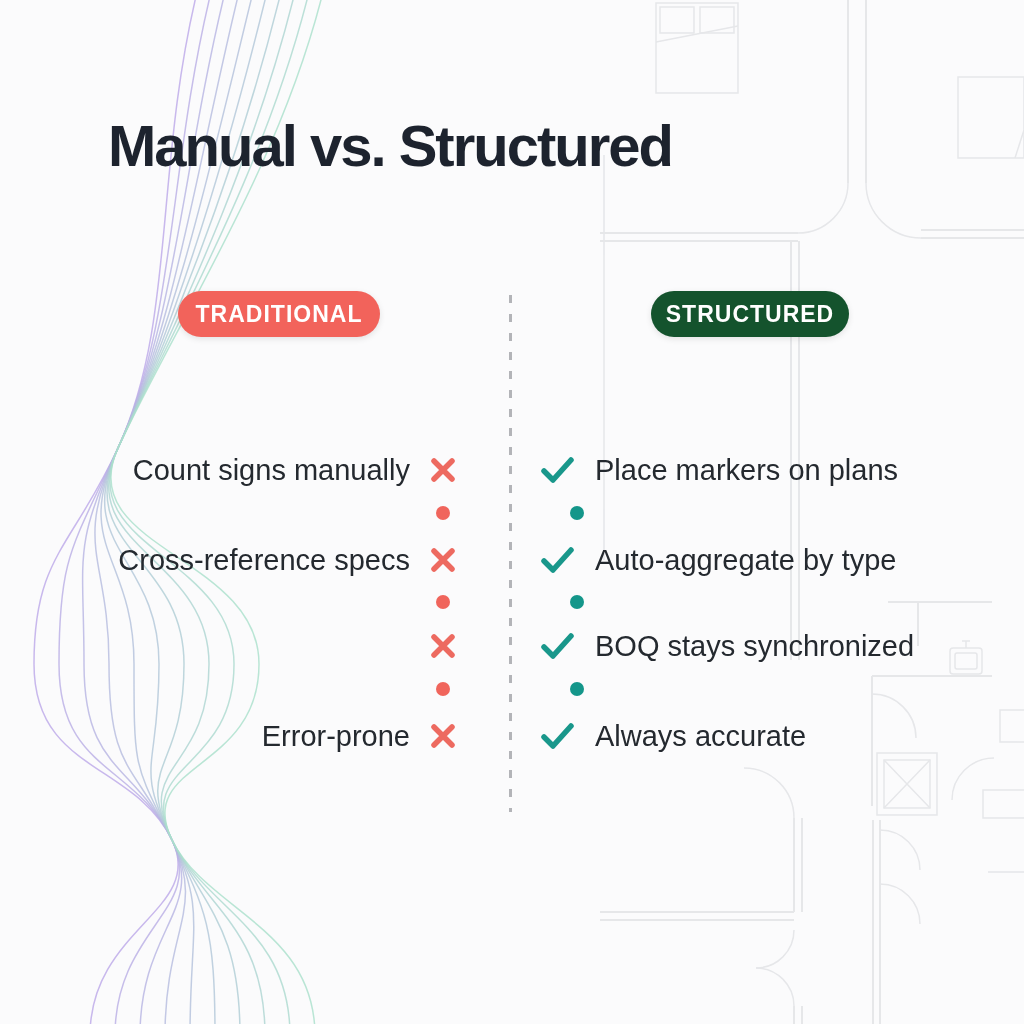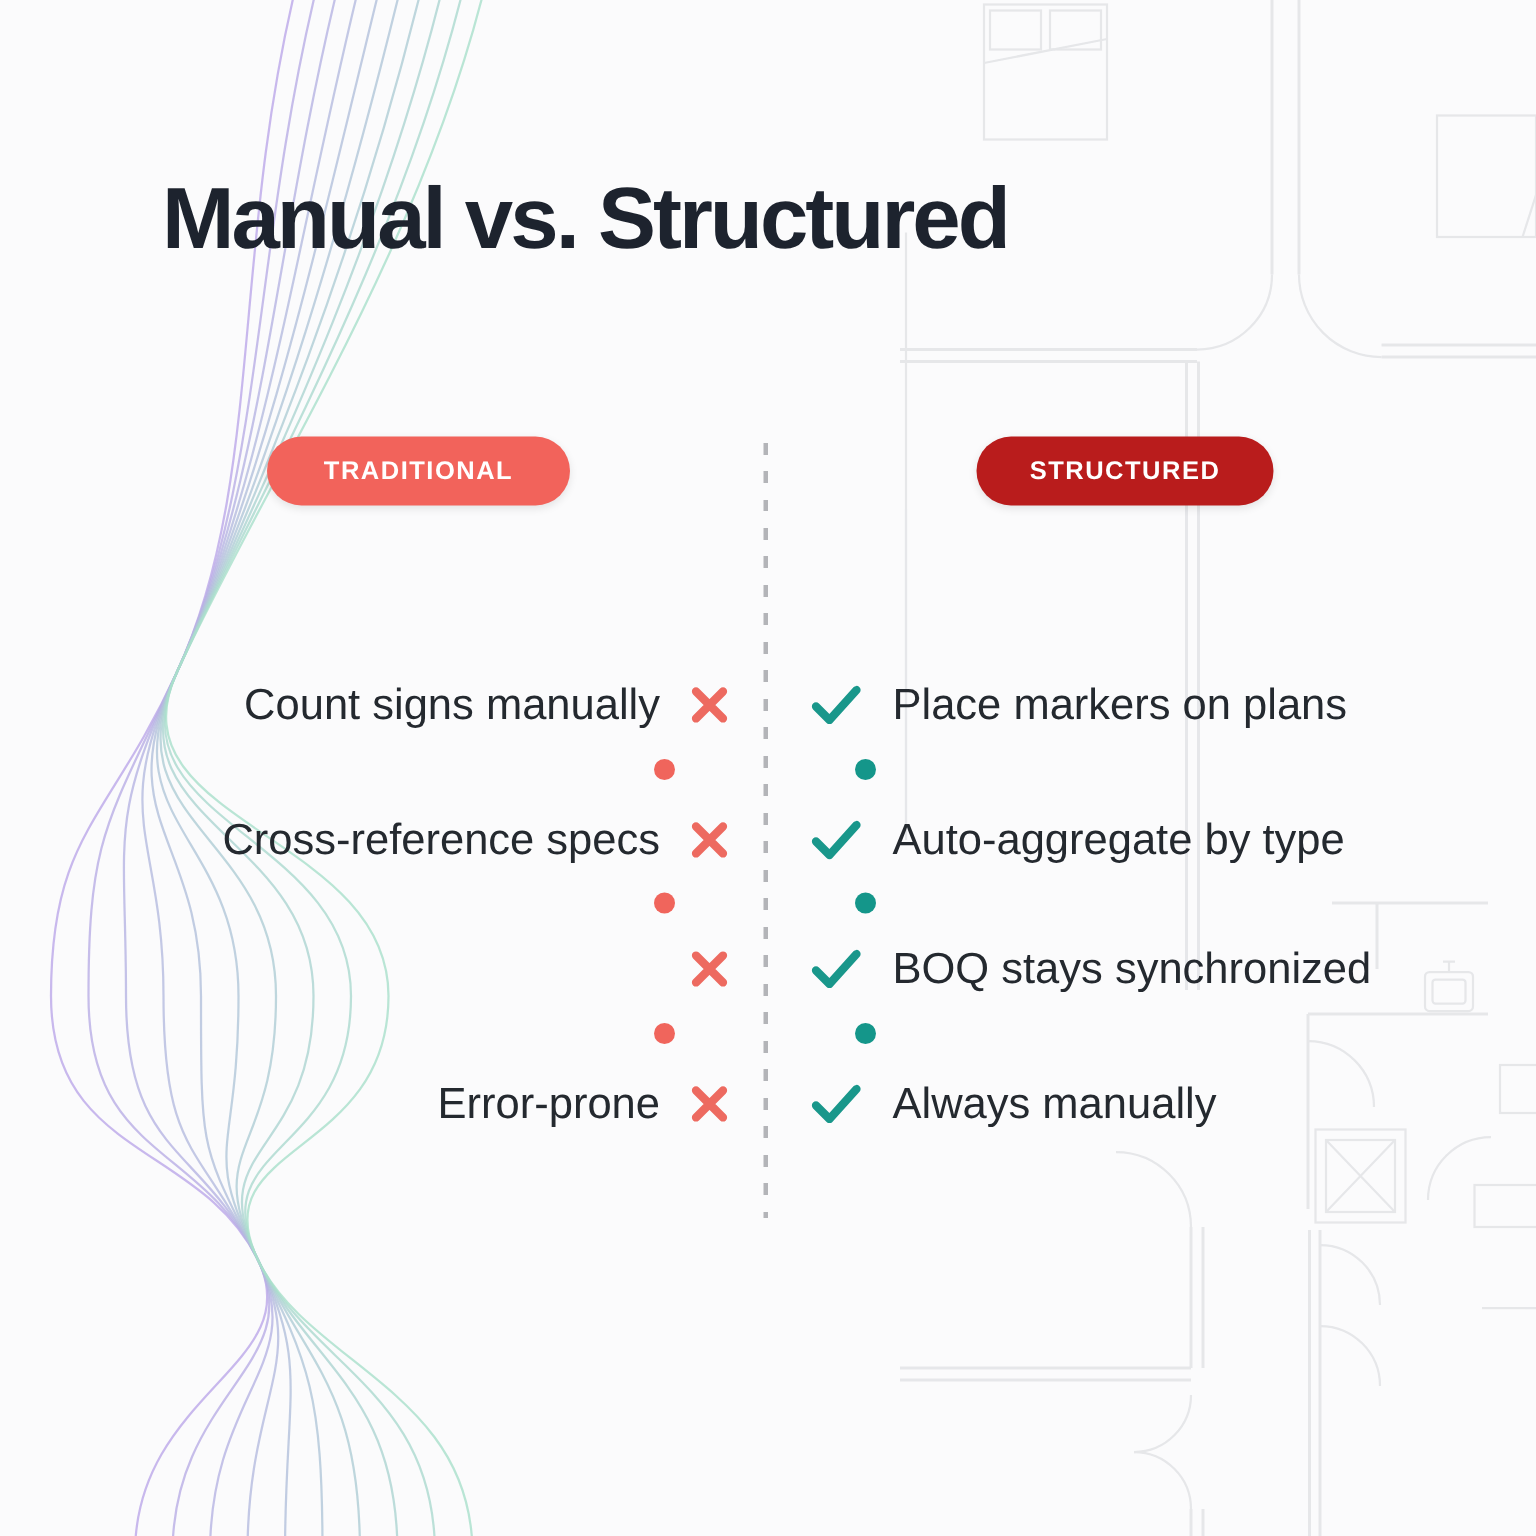--- a/index.html
+++ b/index.html
@@ -12,33 +12,33 @@
 
   .title{
     position:absolute;left:96px;top:105px;margin:12px;
     font-size:58px;font-weight:bold;letter-spacing:-2px;
     color:#1d232e;line-height:1;white-space:nowrap;
   }
 
   .badge{
     position:absolute;top:291px;height:46px;border-radius:23px;
     display:flex;align-items:center;justify-content:center;
-    color:#ffffff;font-weight:bold;font-size:17px;letter-spacing:1px;
+    color:#ffffff;font-weight:bold;font-size:23px;letter-spacing:1px;
     box-shadow:0 2px 6px rgba(0,0,0,0.10);
   }
   .badge-traditional{left:178px;width:202px;background:#f2635b;}
-  .badge-structured{left:651px;width:198px;background:#b91c1c;}
+  .badge-structured{left:651px;width:198px;background:#14532d;}
 
   .divider{
     position:absolute;left:509px;top:295px;width:3px;height:517px;
     background:repeating-linear-gradient(to bottom,#b3b4b8 0 8px,transparent 8px 19px);
   }
 
   .row{position:absolute;height:46px;display:flex;align-items:center;}
-  .row-left{right:536px;gap:18px;}
+  .row-left{right:566px;gap:18px;}
   .row-right{left:540px;gap:21px;align-items:center;}
   .row-1{top:447px;} .row-2{top:537px;} .row-3{top:623px;} .row-4{top:713px;}
   .item-label{font-size:29px;color:#24292f;white-space:nowrap;}
 
   .icon{display:flex;align-items:center;justify-content:center;}
   .dot{position:absolute;width:14px;height:14px;border-radius:50%;}
   .dot-left{left:436px;background:#f0655c;}
   .dot-right{left:570px;background:#14968a;}
   .dot-r1{top:506px;} .dot-r2{top:595px;} .dot-r3{top:682px;}
 </style>
@@ -169,21 +169,21 @@
       </svg>
   </span>
   <span class="item-label">BOQ stays synchronized</span>
 </div>
 <div class="row row-right row-4">
   <span class="icon">
     <svg width="34" height="30" viewBox="0 0 34 30">
         <path d="M4 16 L13 25 L31 5" stroke="#19978b" stroke-width="5.5" stroke-linecap="round" stroke-linejoin="round" fill="none"></path>
       </svg>
   </span>
-  <span class="item-label">Always manually</span>
+  <span class="item-label">Always accurate</span>
 </div>
 
 <span class="dot dot-left dot-r1"></span>
 <span class="dot dot-left dot-r2"></span>
 <span class="dot dot-left dot-r3"></span>
 <span class="dot dot-right dot-r1"></span>
 <span class="dot dot-right dot-r2"></span>
 <span class="dot dot-right dot-r3"></span>
 
 </body></html>

